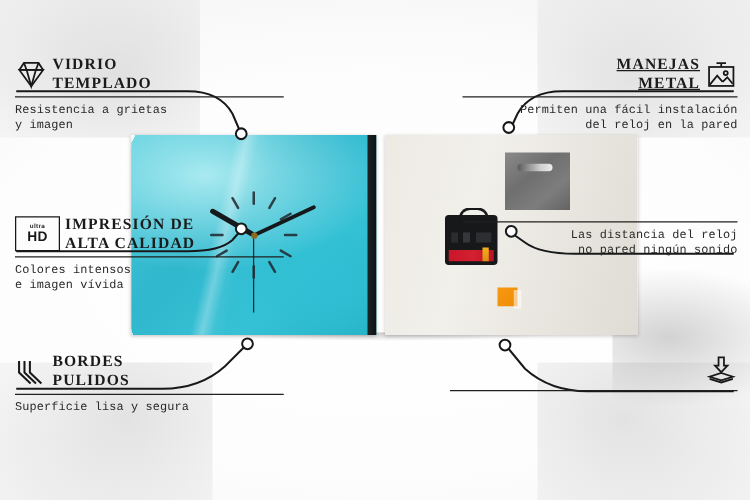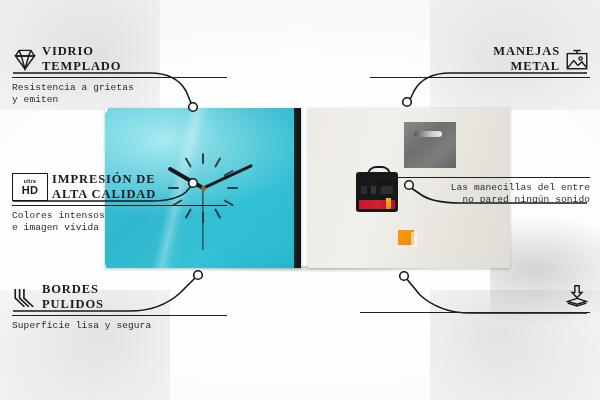--- a/index.html
+++ b/index.html
@@ -94,21 +94,21 @@
     background:radial-gradient(ellipse 50% 60% at 50% 0%, rgba(60,60,60,.28), rgba(60,60,60,0) 72%);}
 
   
   .callout{position:absolute;width:215px;}
   .callout .head{display:flex;align-items:center;gap:4px;}
   .callout.left .head{justify-content:flex-start;}
   .callout.right .head{justify-content:flex-end;}
   .ttl{font-family:"Liberation Serif", serif;font-weight:bold;font-size:12.5px;
     letter-spacing:.9px;color:#1b1b1b;line-height:15px;text-transform:uppercase;}
   .callout.left .ttl{text-align:left;}
-  .callout.right .ttl{text-align:right;}
+  .callout.right .ttl{text-align:right;text-decoration:underline;}
   .rule{height:0;border-top:1.4px solid #20201f;margin:3px 0 4px;}
   .desc{font-family:Liberation Mono, monospace;font-size:9.5px;color:#2a2a2a;
     line-height:12px;letter-spacing:.1px;}
   .callout.right .desc{text-align:right;}
   .ico{width:26px;height:26px;flex:0 0 26px;color:#181818;}
   .ico svg{display:block;width:26px;height:26px;}
 
   #c-vidrio{left:12px;top:44px;}
   #c-impresion{left:12px;top:172px;}
   #c-bordes{left:12px;top:282px;}
@@ -230,21 +230,21 @@
         </svg>
       </span>
       <div class="ttl">
         <div>VIDRIO</div>
         <div>TEMPLADO</div>
       </div>
     </div>
     <div class="rule"></div>
     <div class="desc">
       <div>Resistencia a grietas</div>
-      <div>y emiten</div>
+      <div>y imagen</div>
     </div>
   </div>
 
   <div class="callout left" id="c-bordes">
     <div class="head">
       <span class="ico">
         <svg viewBox="0 0 24 24" fill="none" stroke="currentColor" stroke-width="1.5">
           <path d="M3 4.5 L3 13 L11.5 21"></path>
           <path d="M7 4.5 L7 13 L15.5 21"></path>
           <path d="M11 4.5 L11 13 L19.5 21"></path>
@@ -290,26 +290,30 @@
           <rect x="3" y="7" width="18" height="14"></rect>
           <path d="M12 7 V4.2"></path>
           <path d="M8.5 4.2 h7"></path>
           <circle cx="15.3" cy="11.5" r="1.5"></circle>
           <path d="M3.6 20 L9 13.4 L13 18"></path>
           <path d="M13 18 L16.5 14.6 L20.4 19.4"></path>
         </svg>
       </span>
     </div>
     <div class="rule"></div>
+    <div class="desc">
+      <div>Permiten una fácil instalación</div>
+      <div>del reloj en la pared</div>
+    </div>
   </div>
 
   <div class="callout right" id="c-mecanismo">
     <div class="rule"></div>
     <div class="desc">
-      <div>Las manecillas del entre</div>
+      <div>Las distancia del reloj</div>
       <div>no pared ningún sonido</div>
     </div>
   </div>
 
   <div class="callout right" id="c-espaciador">
     <div class="head">
       <span class="ico">
         <svg viewBox="0 0 24 24" fill="none" stroke="currentColor" stroke-width="1.3">
           <path d="M10 2.6 h4 v6.2 h2.6 L12 13.6 L7.4 8.8 H10 Z"></path>
           <path d="M12 14.2 L20.6 17 L12 19.6 L3.4 17 Z"></path>

